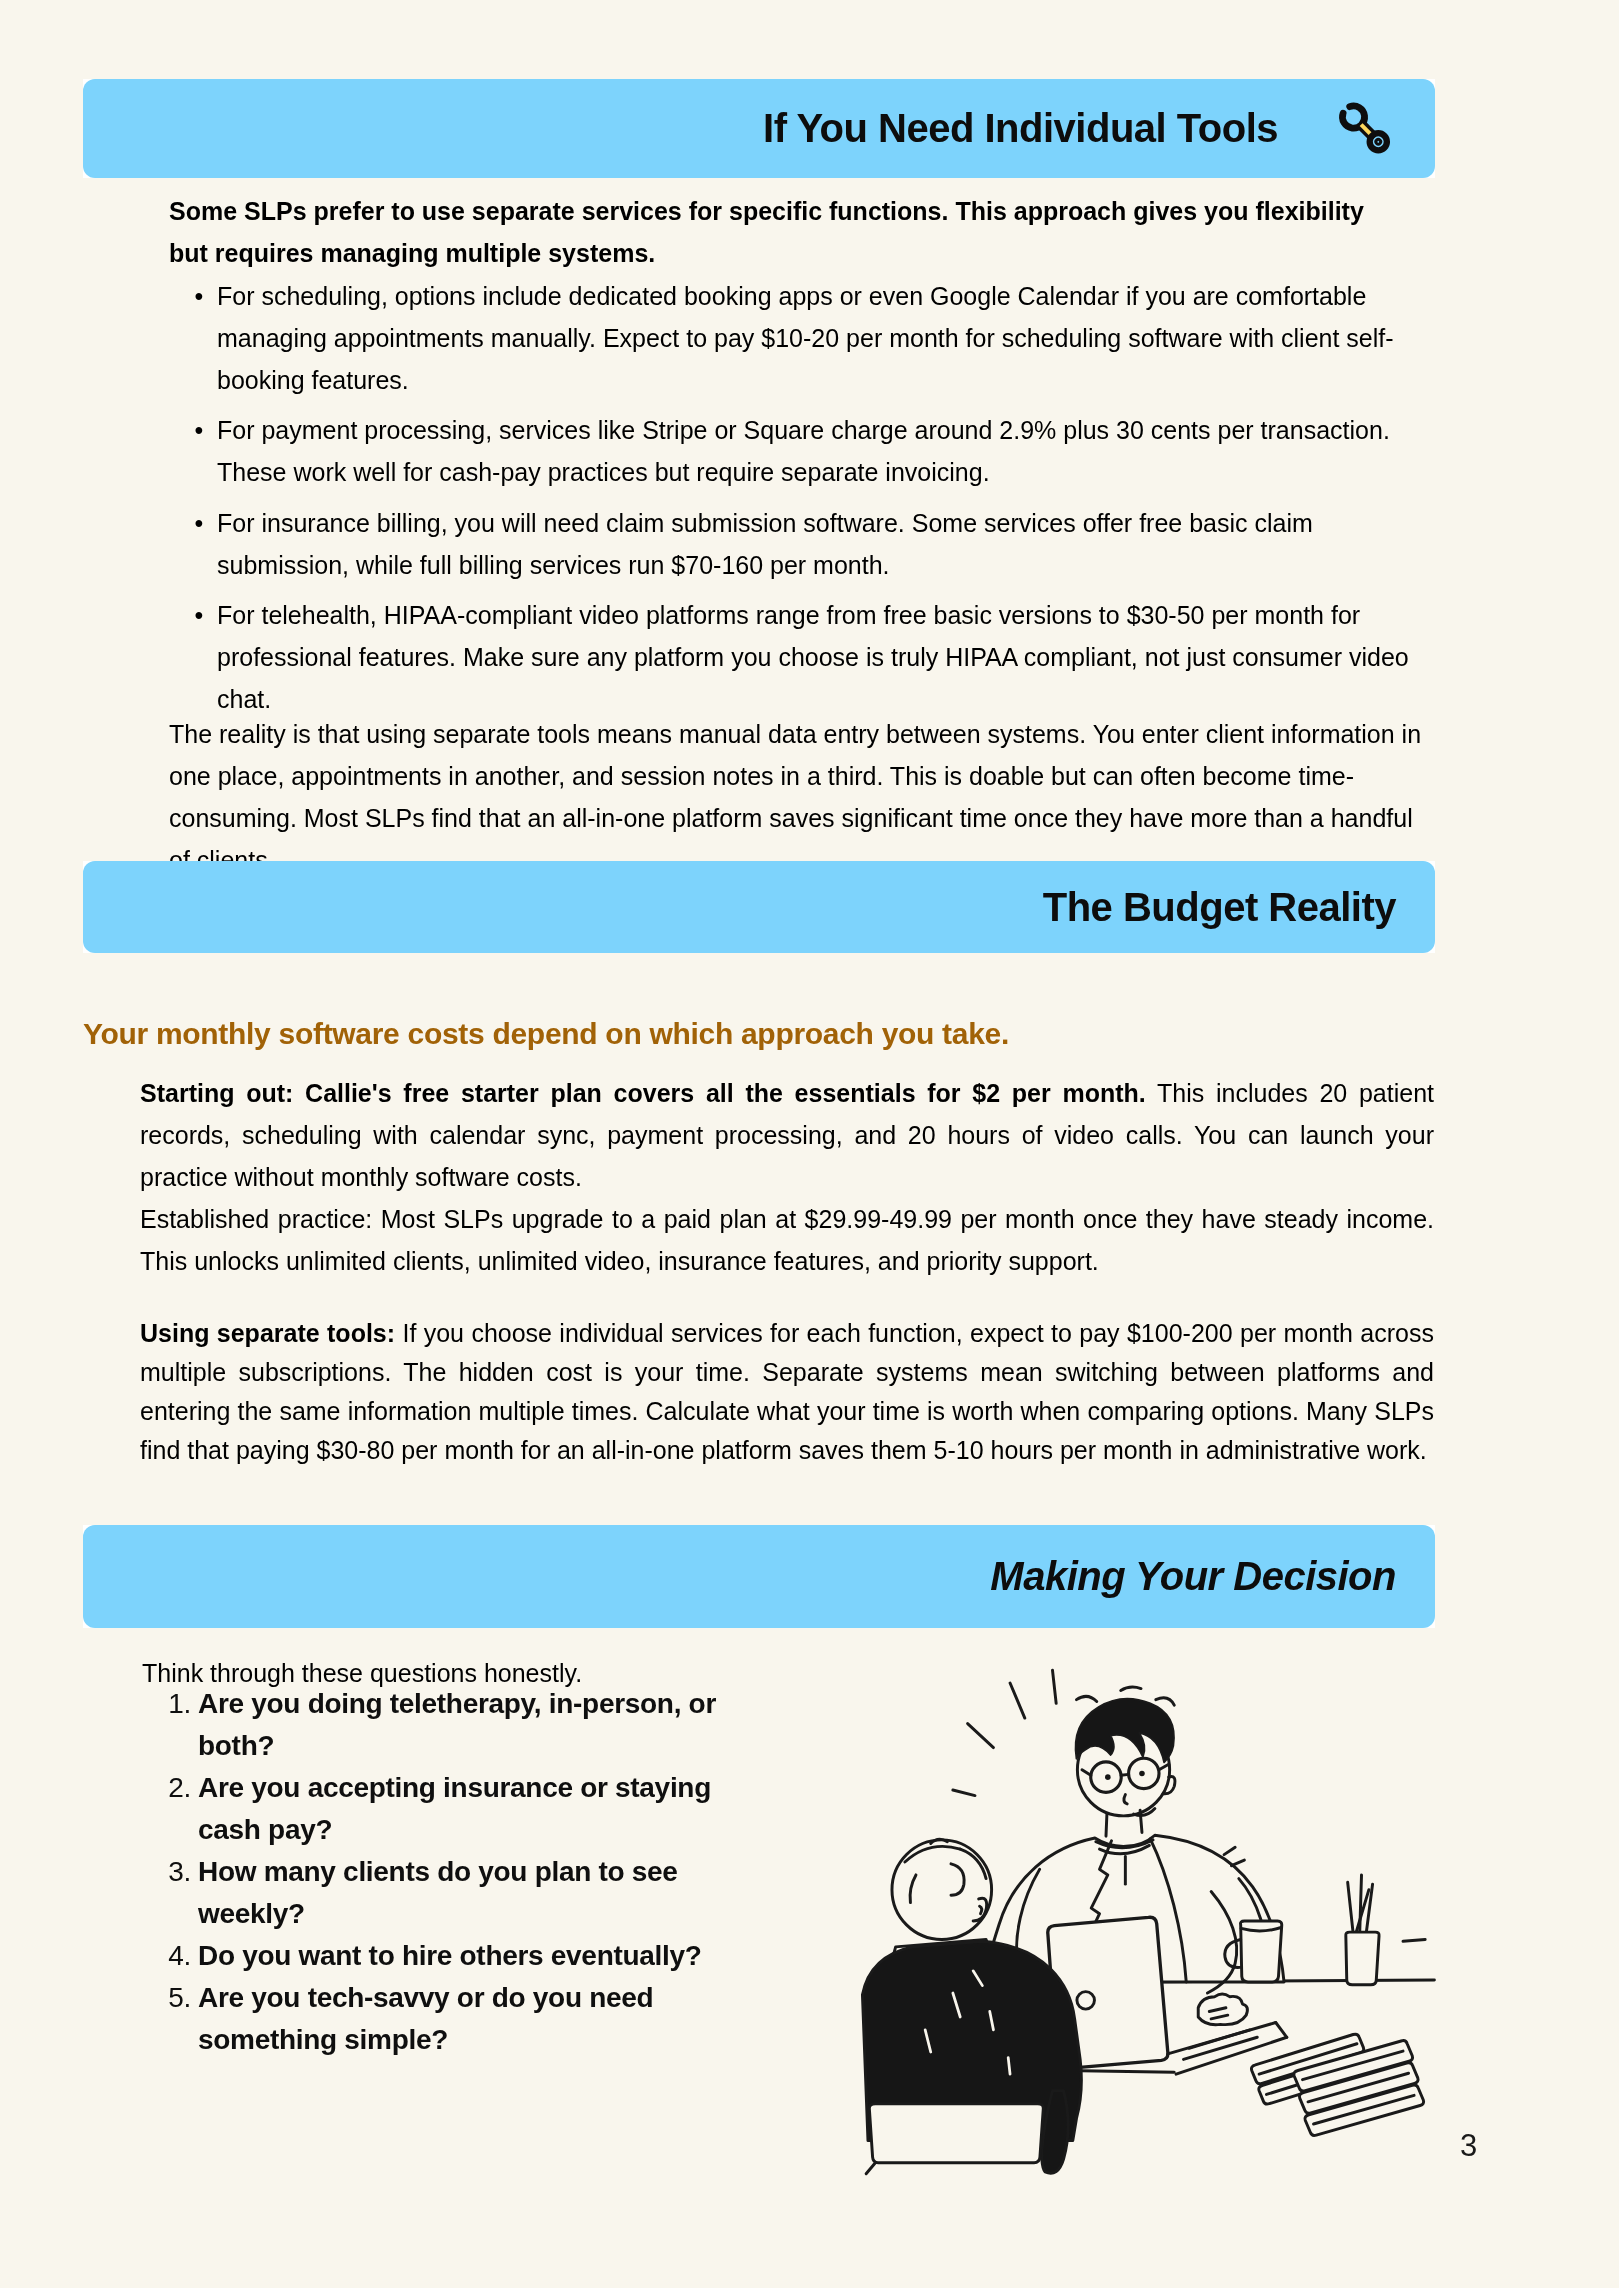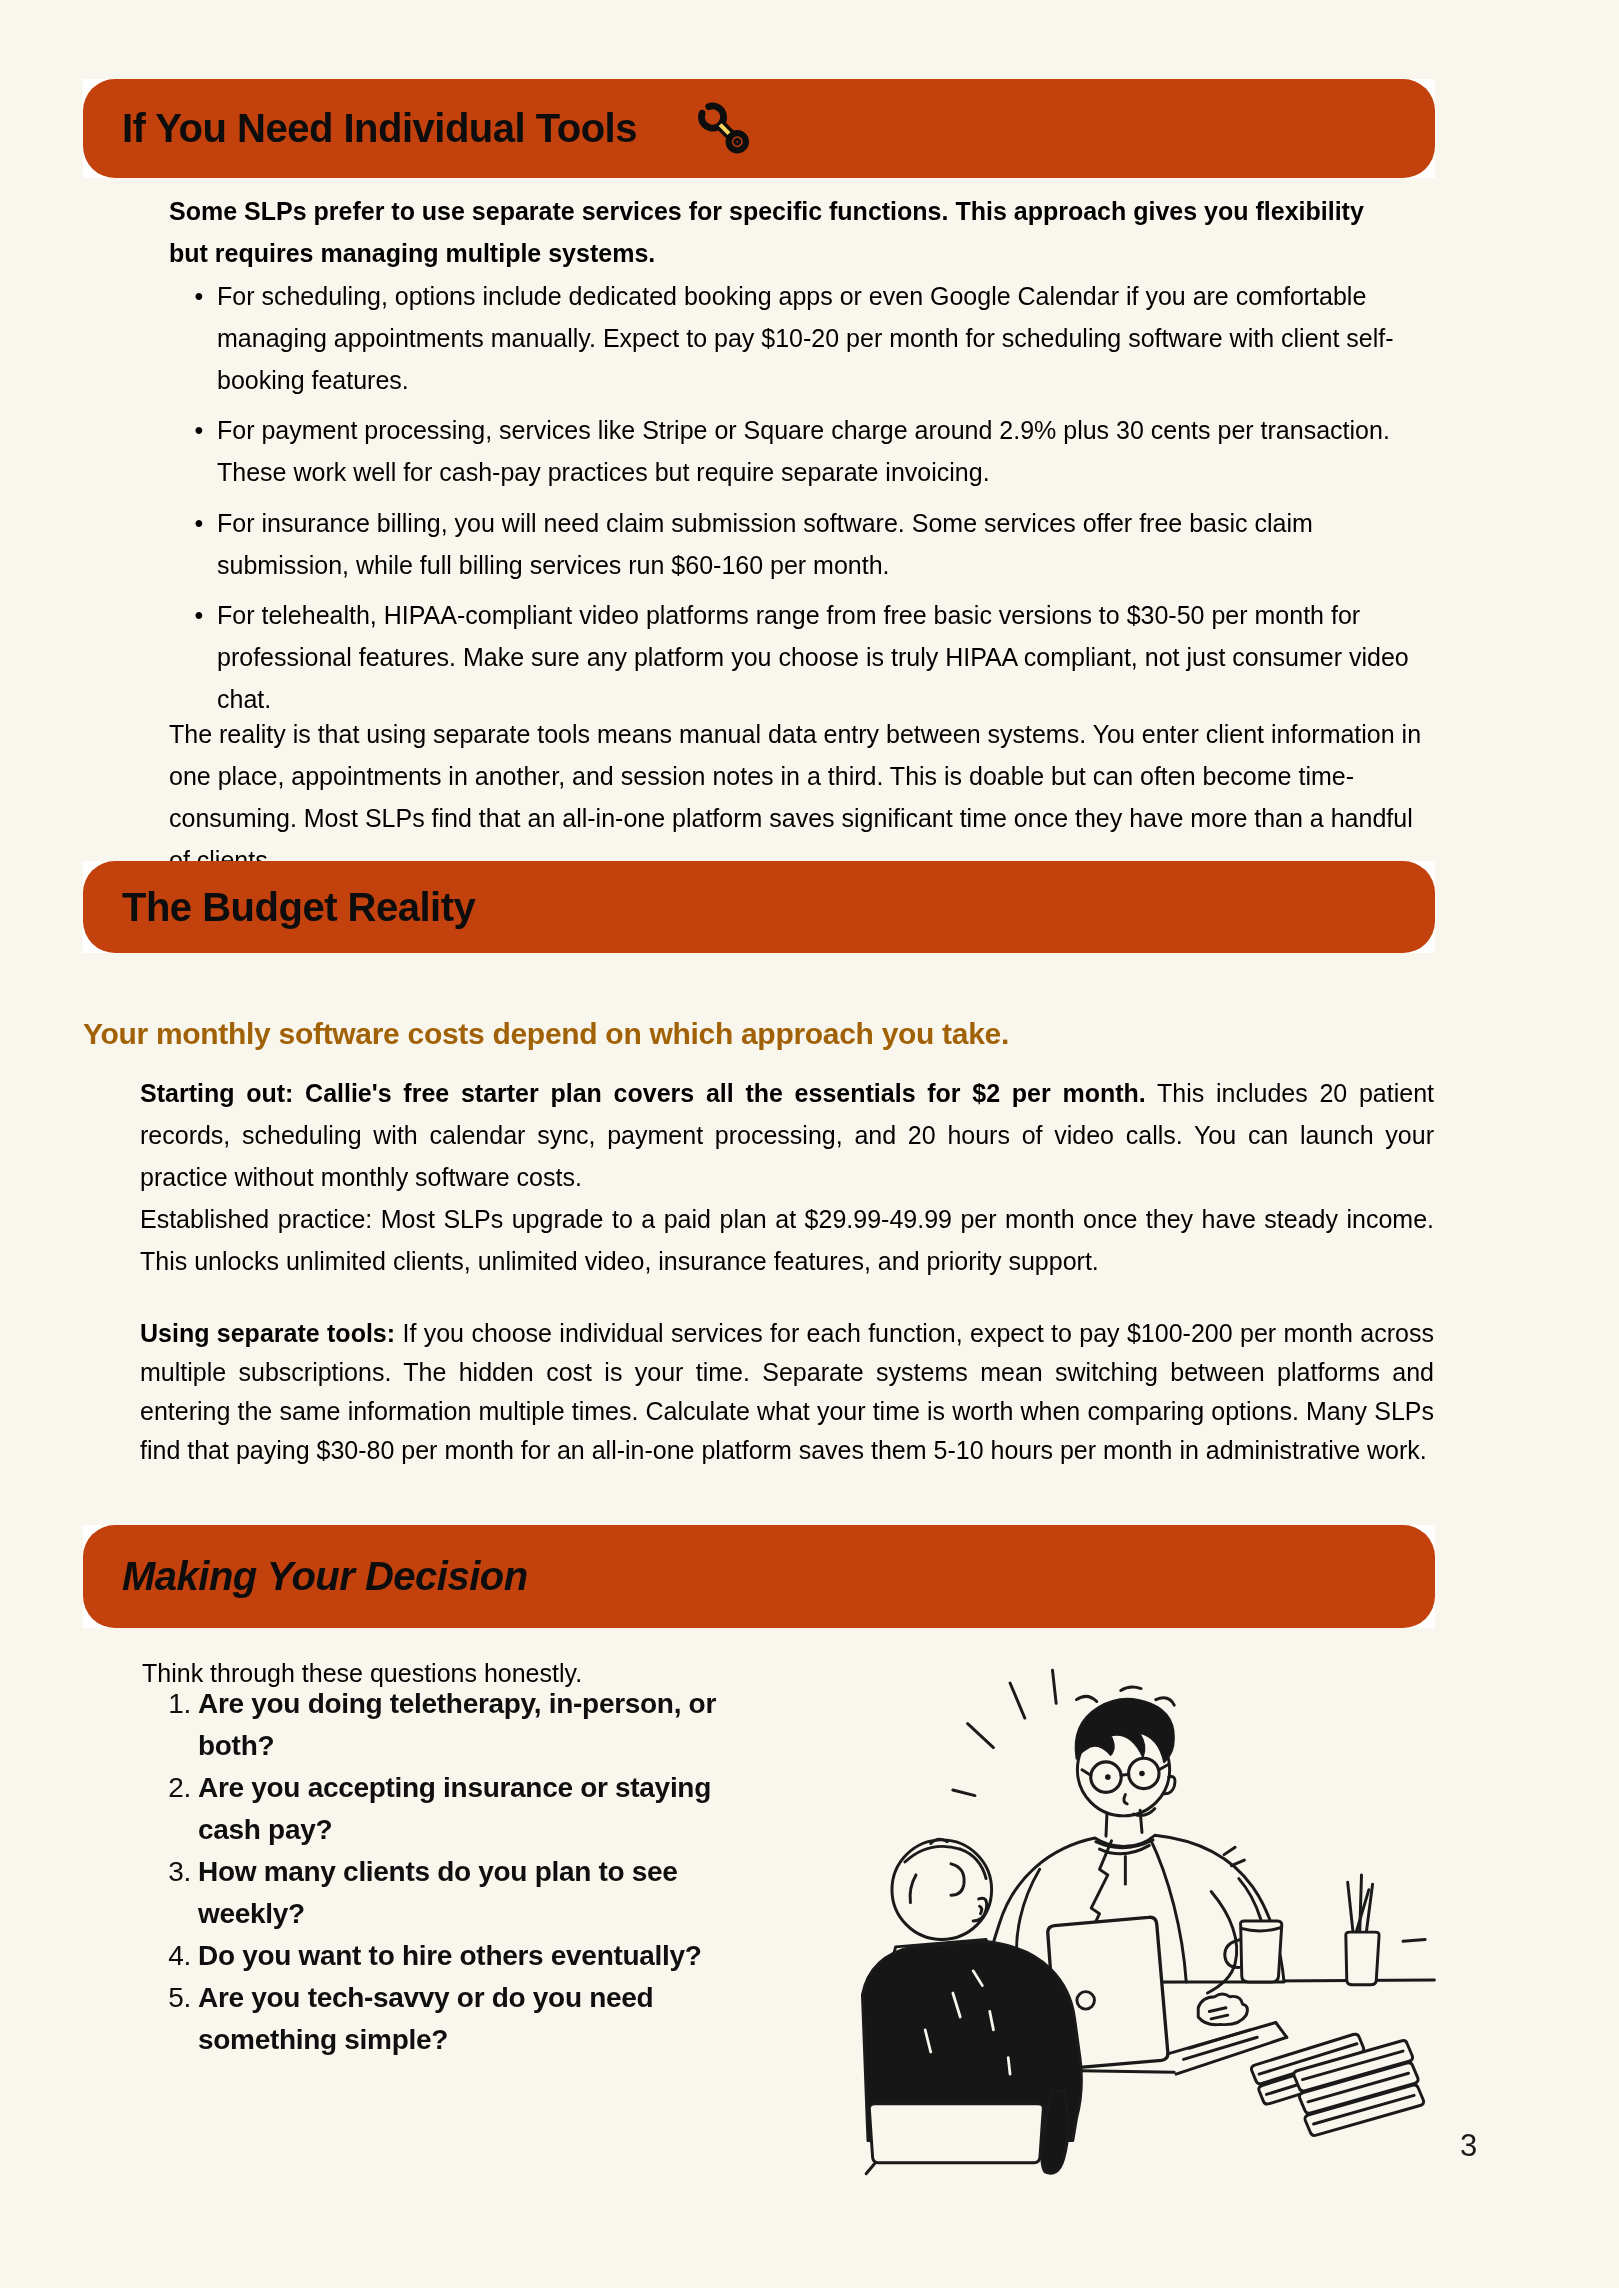--- a/index.html
+++ b/index.html
@@ -7,22 +7,22 @@
     position:relative;
     width:1620px;height:2289px;
     background:#F9F6ED;
     font-family:"Liberation Sans","DejaVu Sans",sans-serif;
     color:#141414;
     overflow:hidden;
   }
   
   .banner{position:absolute;left:83px;width:1352px;background:#ffffff;}
   .banner-inner{
-    width:100%;height:100%;background:#c2410c;border-radius:32px;
-    display:flex;align-items:center;padding:0 39px;box-sizing:border-box;
+    width:100%;height:100%;background:#7dd3fc;border-radius:12px;
+    display:flex;align-items:center;padding:0 39px;box-sizing:border-box;justify-content:flex-end;
   }
   .banner h1{
     margin:0;font-size:40px;font-weight:bold;letter-spacing:-0.5px;color:#0d0d0d;
   }
   .banner .icon{margin-left:57px;display:flex;align-items:center;}
   
   .txt{position:absolute;font-size:25px;line-height:42px;color:#000000;}
   .bold{font-weight:bold;}
   .justify{text-align:justify;}
   .txt p{margin:0;}
@@ -66,21 +66,21 @@
         </svg>
       </span>
     </div>
   </div>
 
   <div class="txt bold" style="left:169px;top:190px;width:1227px;">Some SLPs prefer to use separate services for specific functions. This approach gives you flexibility but requires managing multiple systems.</div>
 
   <ul class="bullets txt" style="left:189px;top:275px;width:1227px;">
     <li>For scheduling, options include dedicated booking apps or even Google Calendar if you are comfortable managing appointments manually. Expect to pay $10-20 per month for scheduling software with client self-booking features.</li>
     <li>For payment processing, services like Stripe or Square charge around 2.9% plus 30 cents per transaction. These work well for cash-pay practices but require separate invoicing.</li>
-    <li>For insurance billing, you will need claim submission software. Some services offer free basic claim submission, while full billing services run $60-160 per month.</li>
+    <li>For insurance billing, you will need claim submission software. Some services offer free basic claim submission, while full billing services run $70-160 per month.</li>
     <li>For telehealth, HIPAA-compliant video platforms range from free basic versions to $30-50 per month for professional features. Make sure any platform you choose is truly HIPAA compliant, not just consumer video chat.</li>
   </ul>
 
   <div class="txt" style="left:169px;top:713px;width:1260px;">The reality is that using separate tools means manual data entry between systems. You enter client information in one place, appointments in another, and session notes in a third. This is doable but can often become time-consuming. Most SLPs find that an all-in-one platform saves significant time once they have more than a handful of clients.</div>
 
   <div class="banner" style="top:861px;height:92px;">
     <div class="banner-inner">
       <h1>The Budget Reality</h1>
     </div>
   </div>

